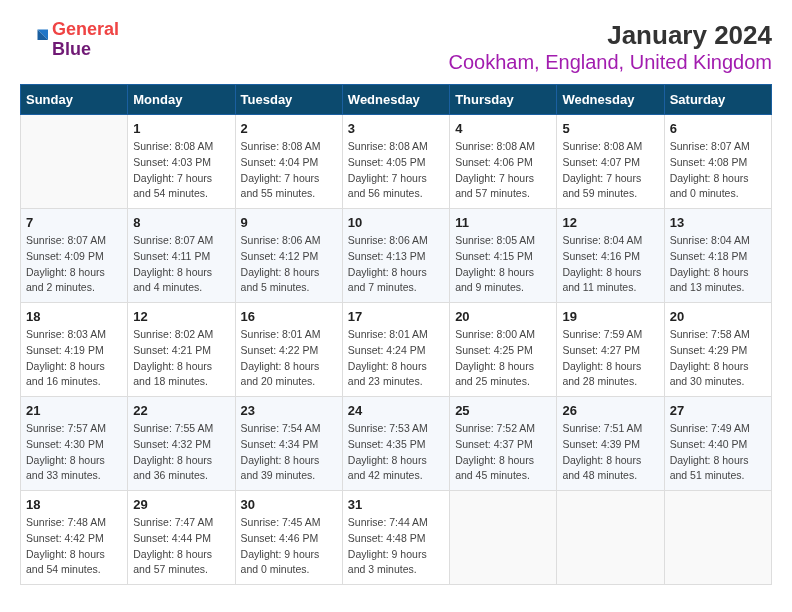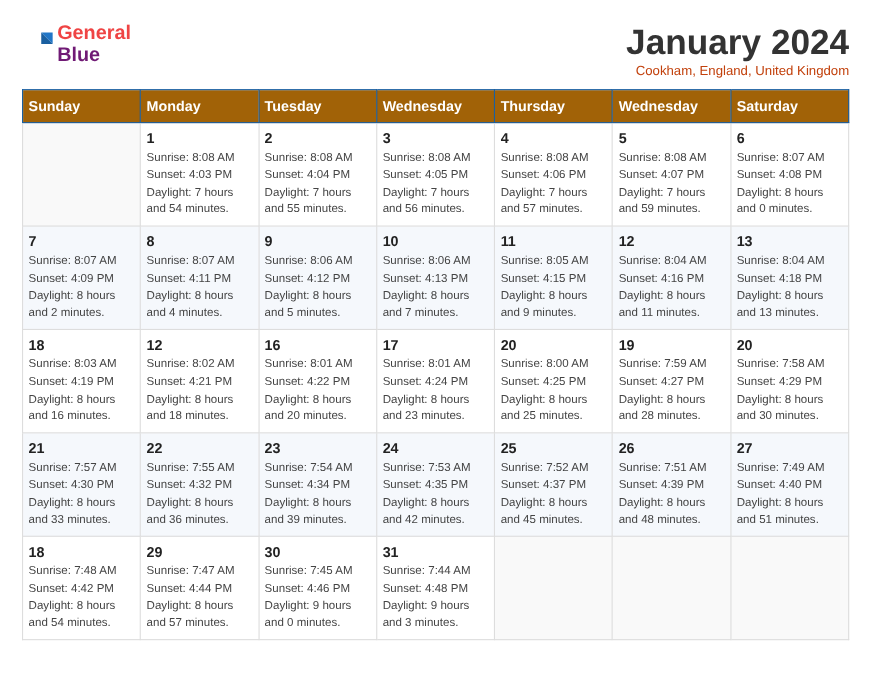--- a/index.html
+++ b/index.html
@@ -29,35 +29,35 @@
     .logo-general { color: #ef4444; }
     .logo-blue { color: #701a75; }
     .logo-icon {
       width: 28px;
       height: 28px;
     }
     .title-area {
       text-align: right;
     }
     .main-title {
-      font-size: 32px;
+      font-size: 26px;
       font-weight: bold;
       color: #333;
     }
     .sub-title {
-      font-size: 12px;
-      color: #c2410c;
+      font-size: 20px;
+      color: #a21caf;
     }
     table {
       width: 100%;
       border-collapse: collapse;
       font-size: 11px;
     }
     thead tr {
-      background-color: #a16207;
+      background-color: #0c4a6e;
       color: #fff;
     }
     thead th {
       padding: 7px 5px;
       text-align: left;
       font-size: 13px;
       font-weight: bold;
       border: 1px solid #1a5fa0;
     }
     tbody tr {

